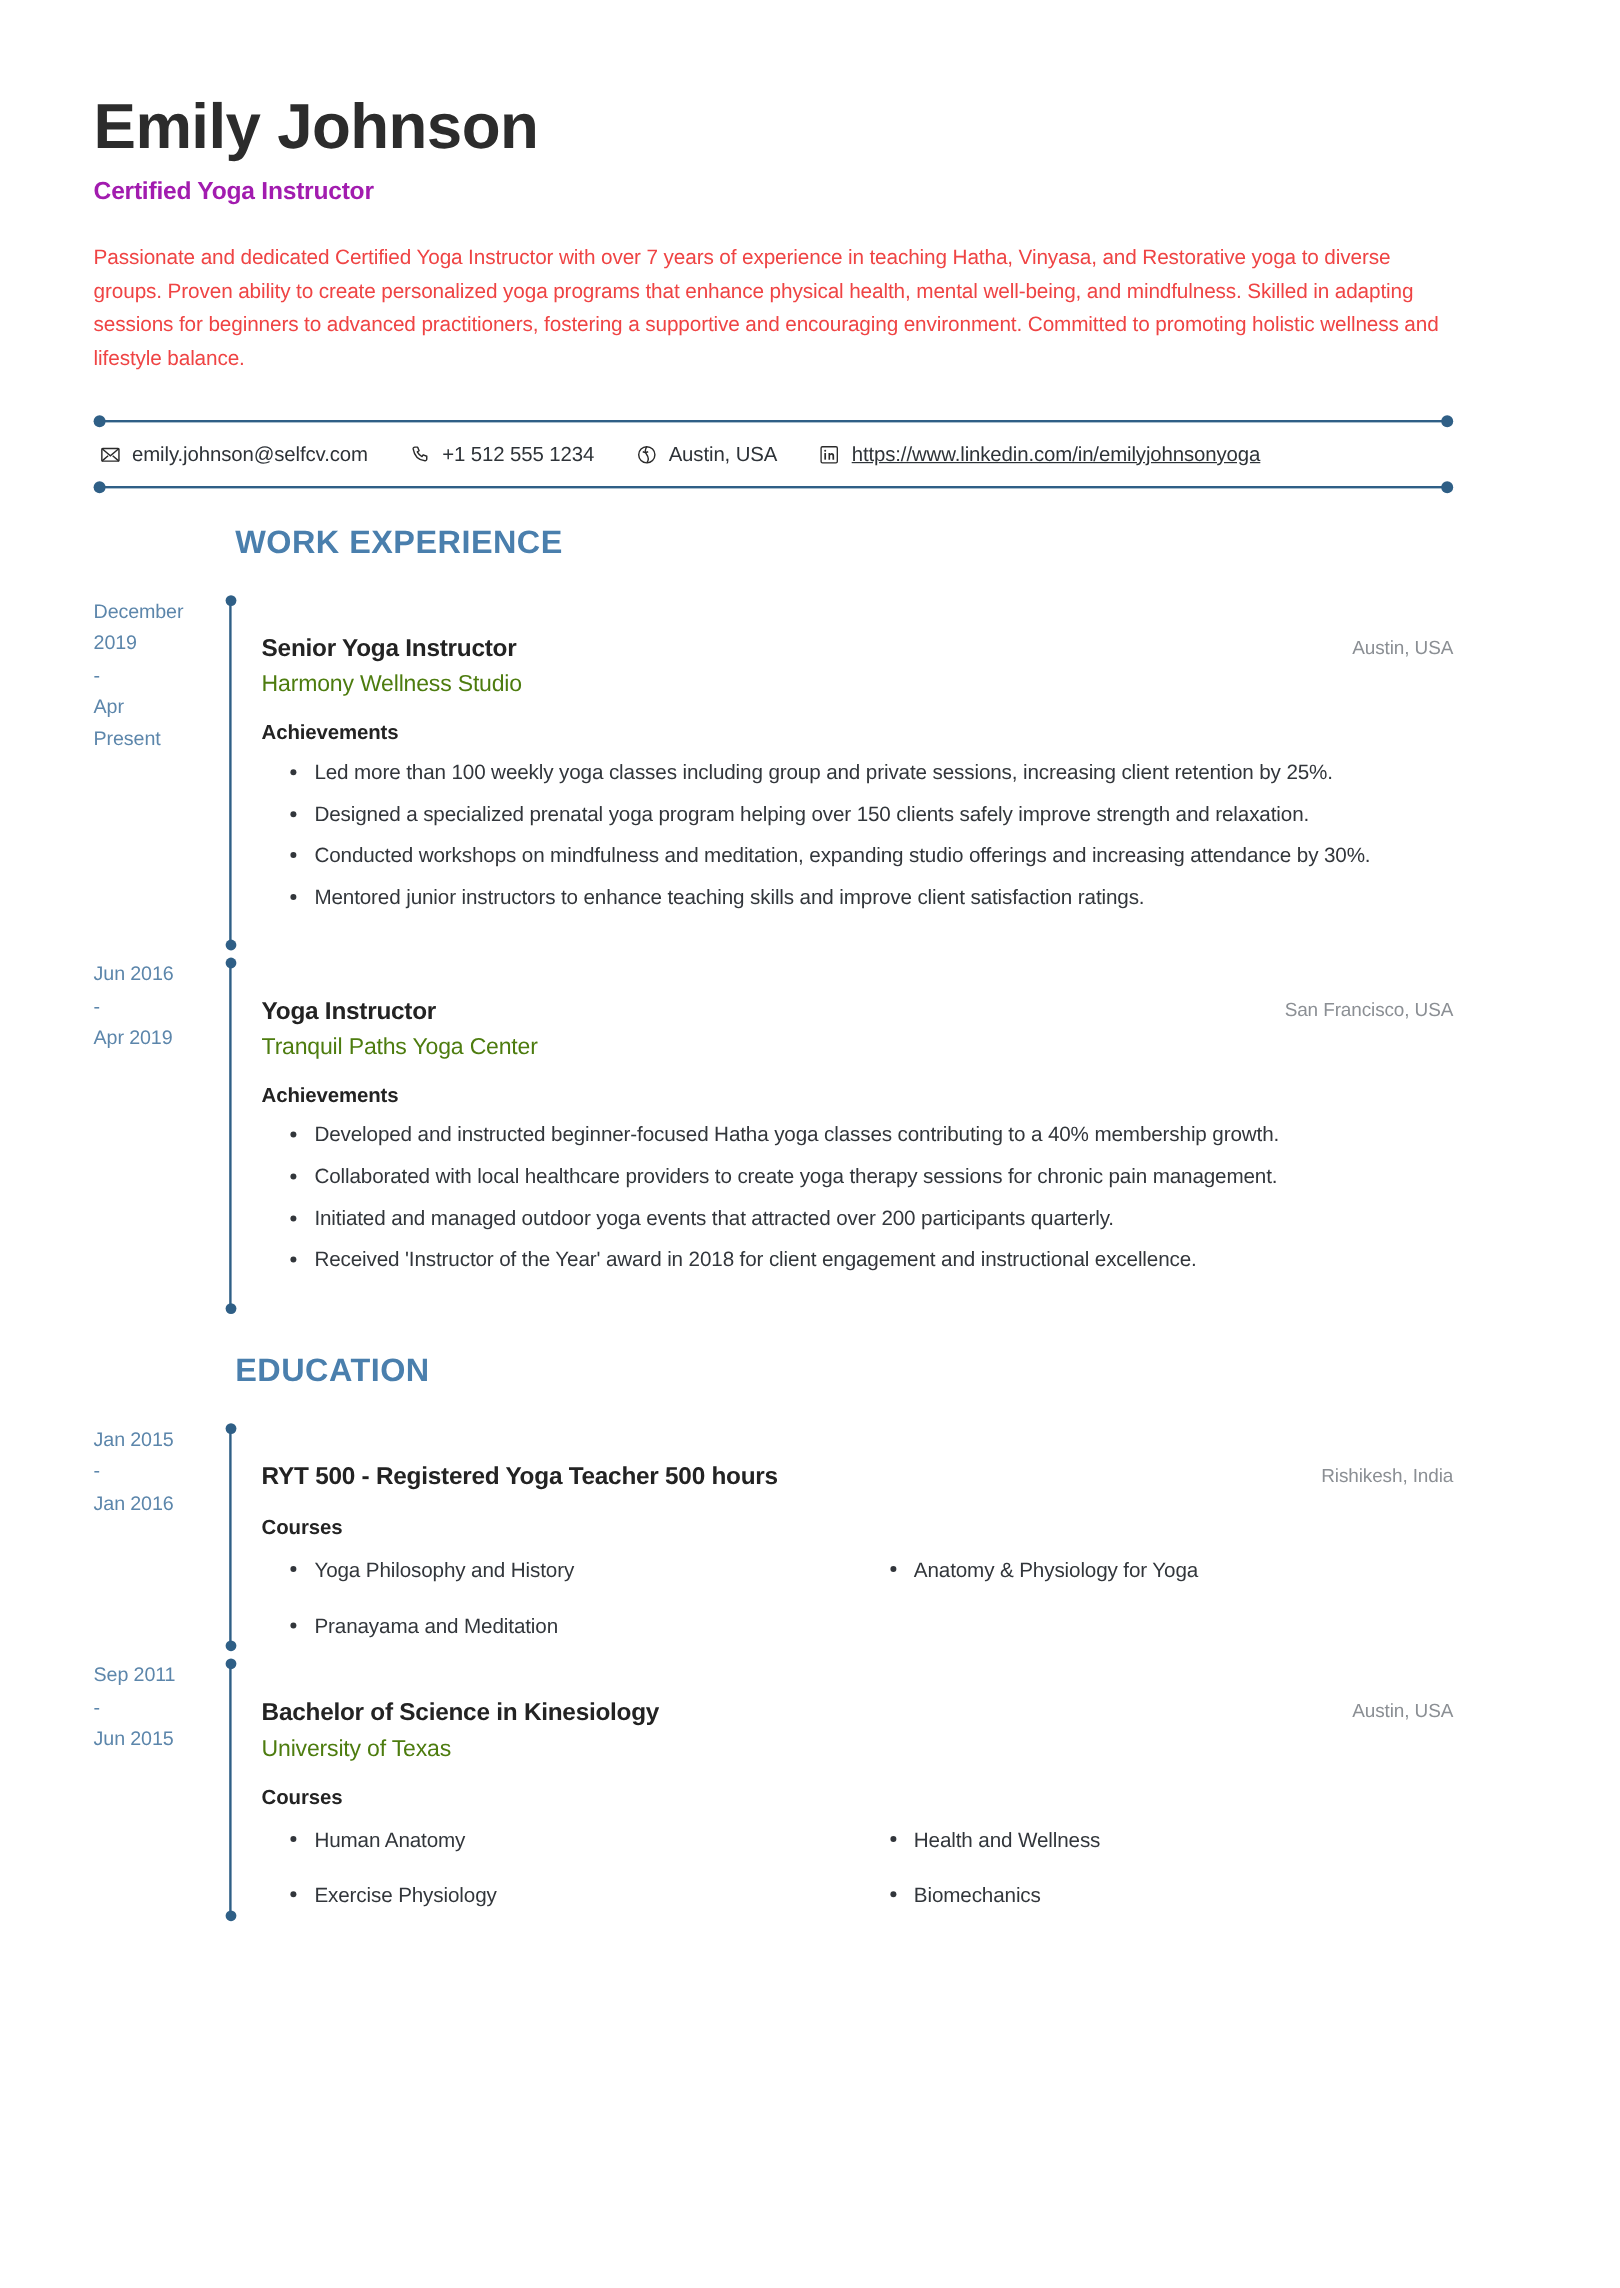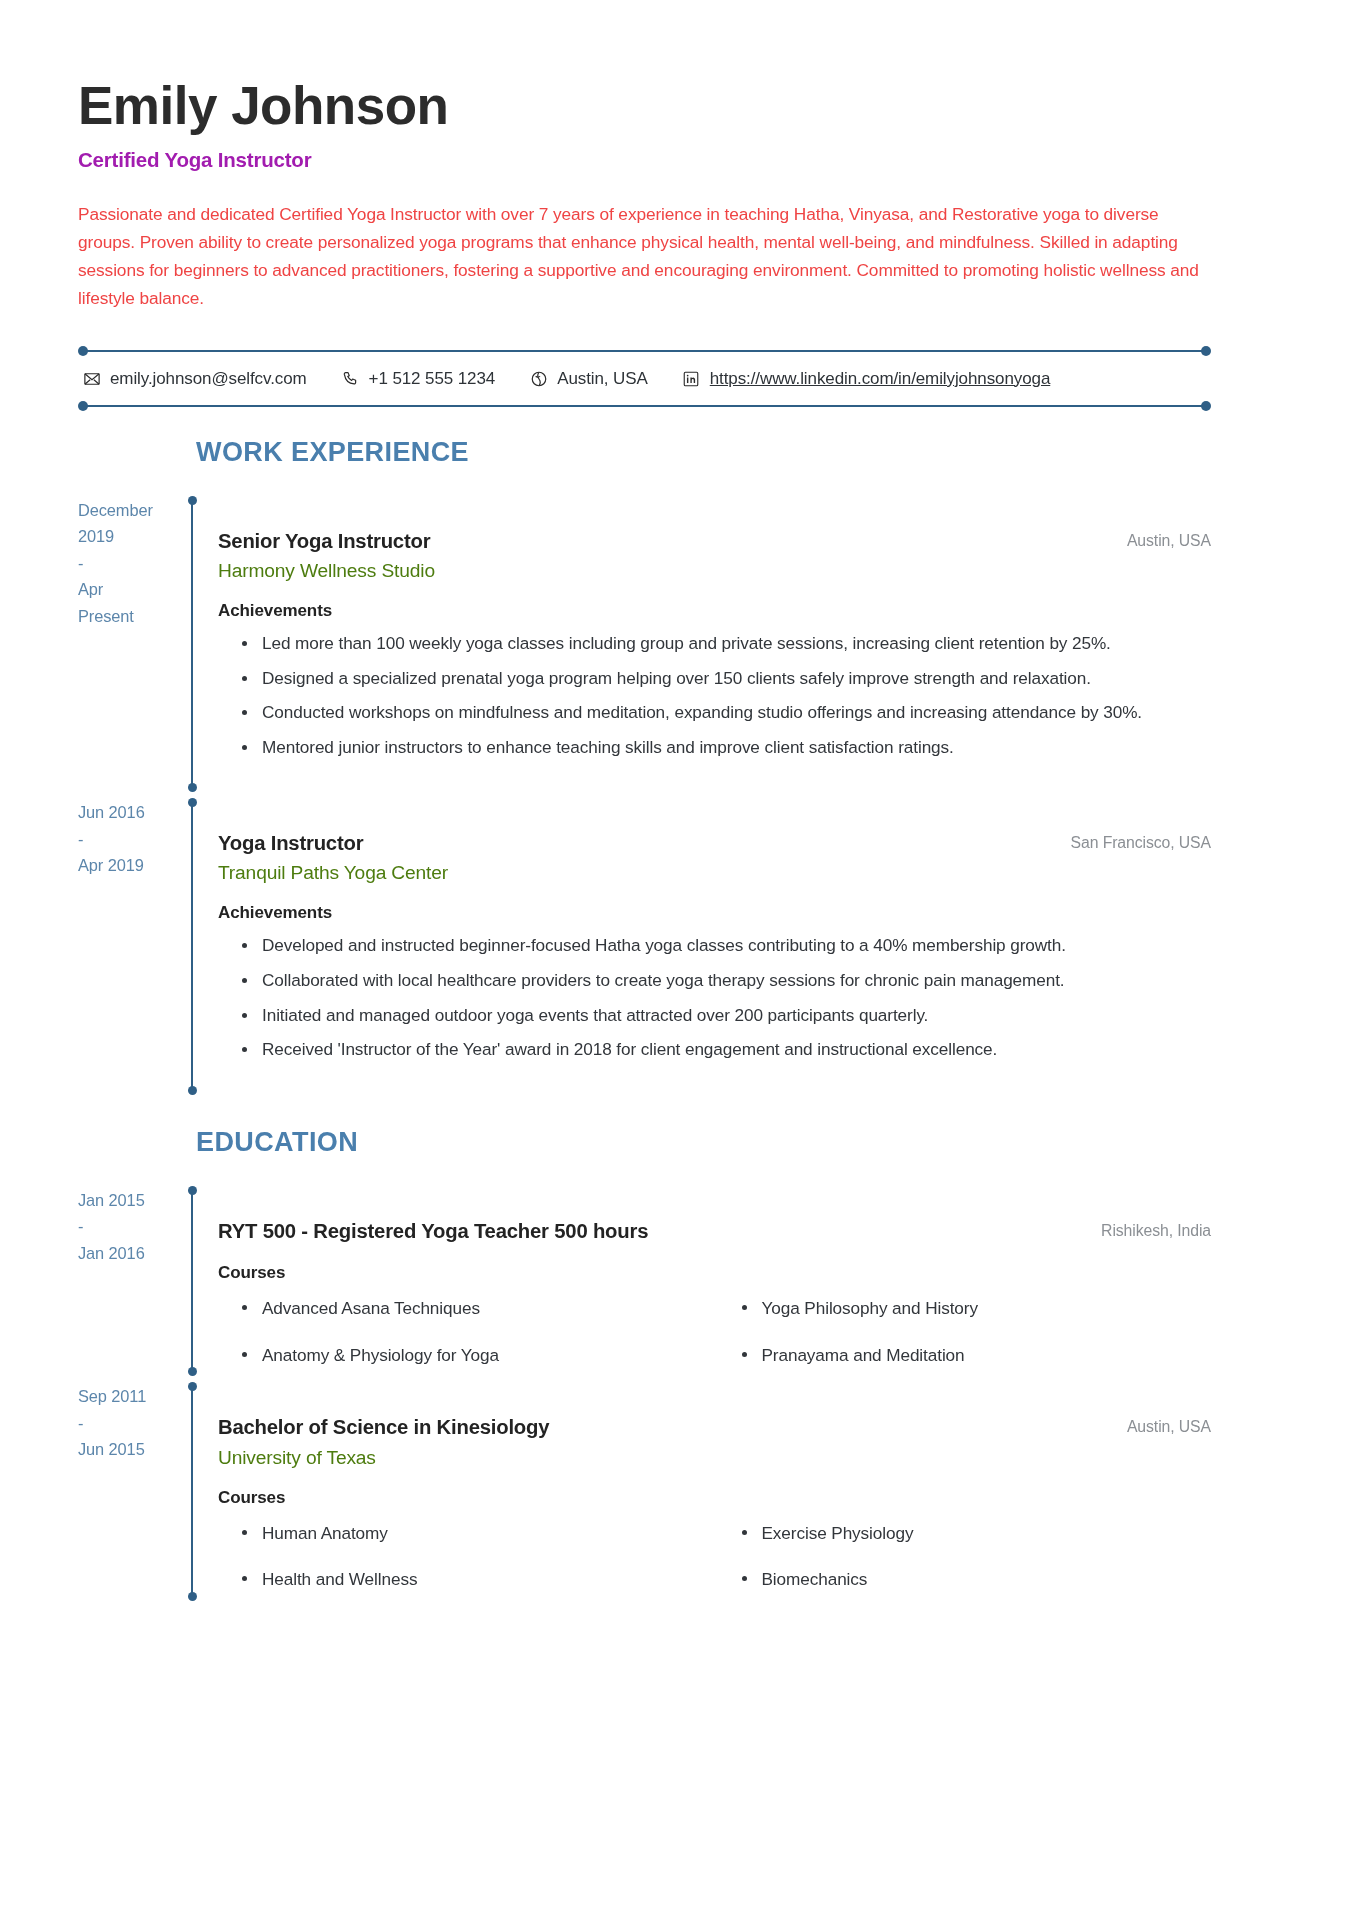--- a/index.html
+++ b/index.html
@@ -404,21 +404,20 @@
         <div class="line"></div>
         <div class="dot-bottom"></div>
       </div>
       <div class="entry-body tight">
         <div class="entry-head">
           <div class="entry-title">RYT 500 - Registered Yoga Teacher 500 hours</div>
           <div class="entry-location">Rishikesh, India</div>
         </div>
         <div class="sub-label">Courses</div>
         <div class="courses-grid">
-          <div class="course-item">Advanced Asana Techniques</div>
           <div class="course-item">Yoga Philosophy and History</div>
           <div class="course-item">Anatomy &amp; Physiology for Yoga</div>
           <div class="course-item">Pranayama and Meditation</div>
         </div>
       </div>
     </div>
 
     <div class="entry">
       <div class="dates">
         <div>Sep 2011</div>
@@ -432,21 +431,21 @@
       </div>
       <div class="entry-body tight">
         <div class="entry-head">
           <div class="entry-title">Bachelor of Science in Kinesiology</div>
           <div class="entry-location">Austin, USA</div>
         </div>
         <div class="entry-org">University of Texas</div>
         <div class="sub-label">Courses</div>
         <div class="courses-grid">
           <div class="course-item">Human Anatomy</div>
+          <div class="course-item">Health and Wellness</div>
           <div class="course-item">Exercise Physiology</div>
-          <div class="course-item">Health and Wellness</div>
           <div class="course-item">Biomechanics</div>
         </div>
       </div>
     </div>
   </div>
 
 </div>
 
 </body></html>

